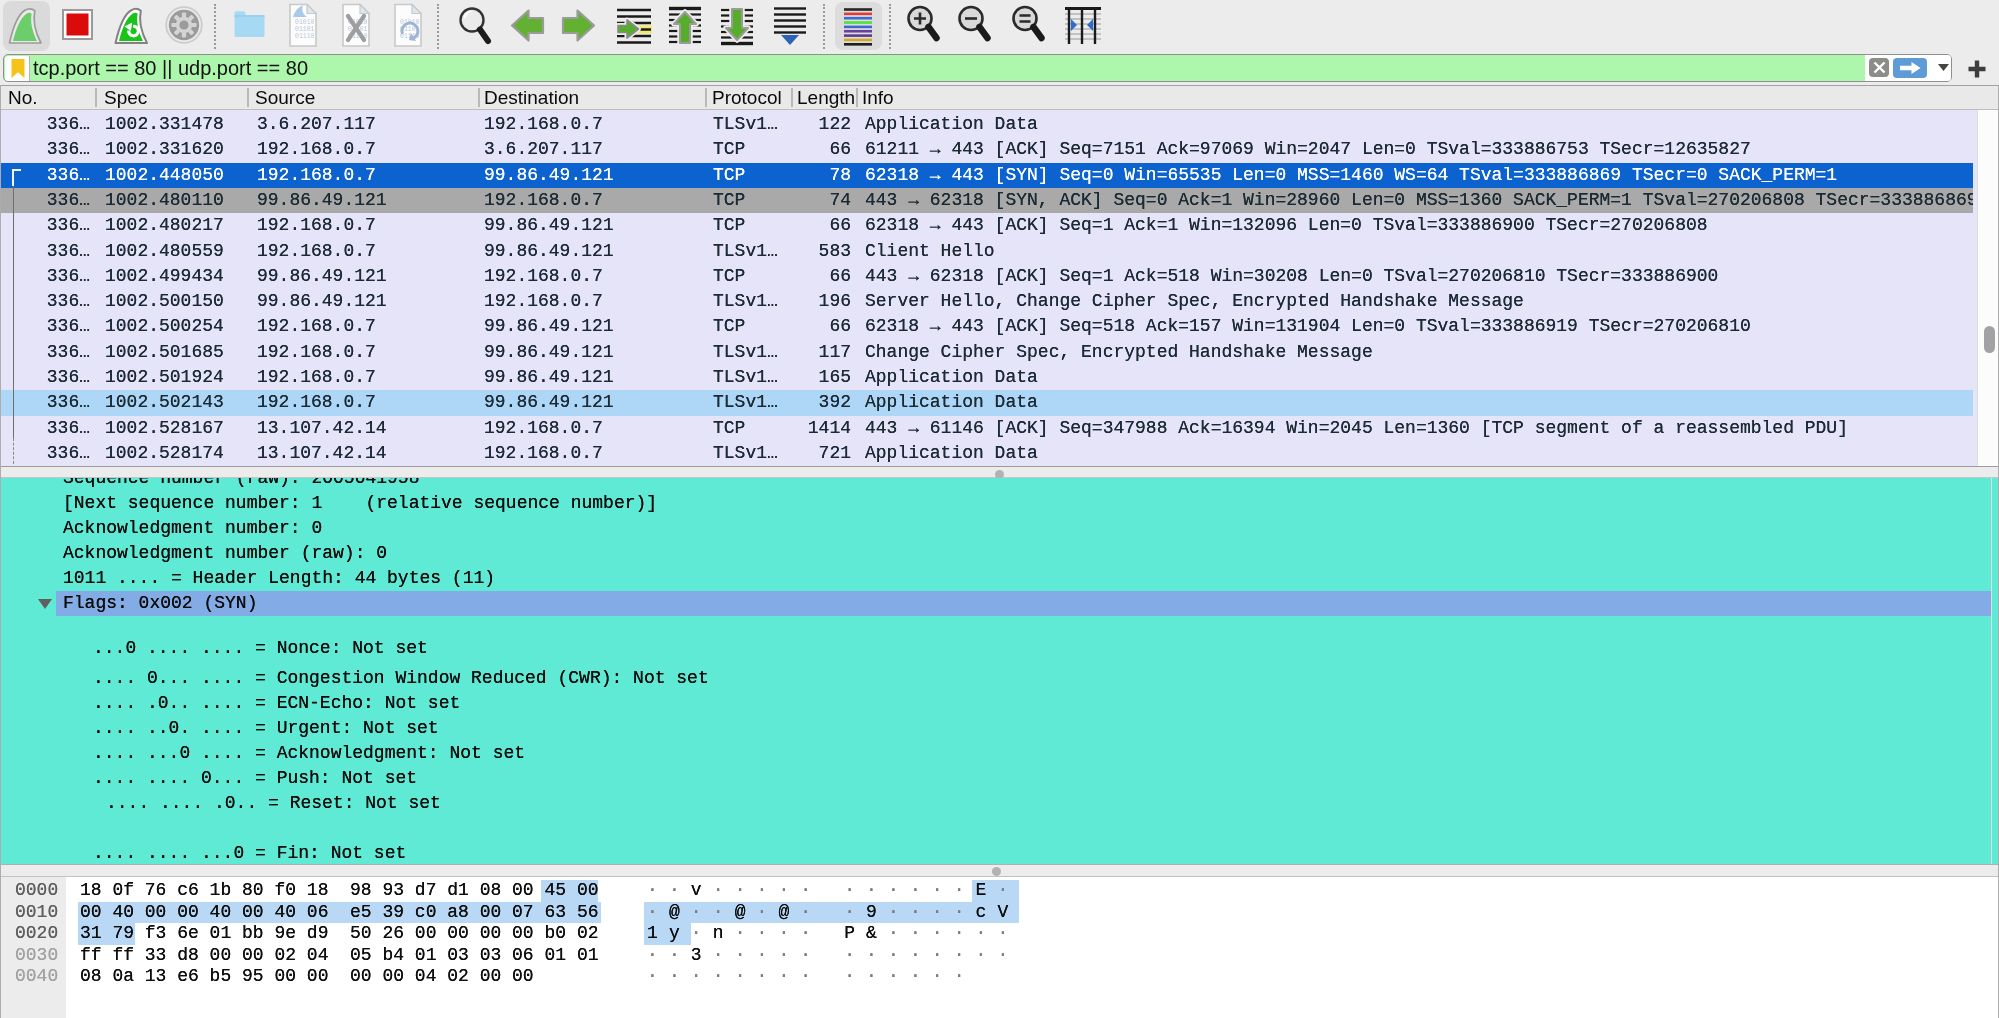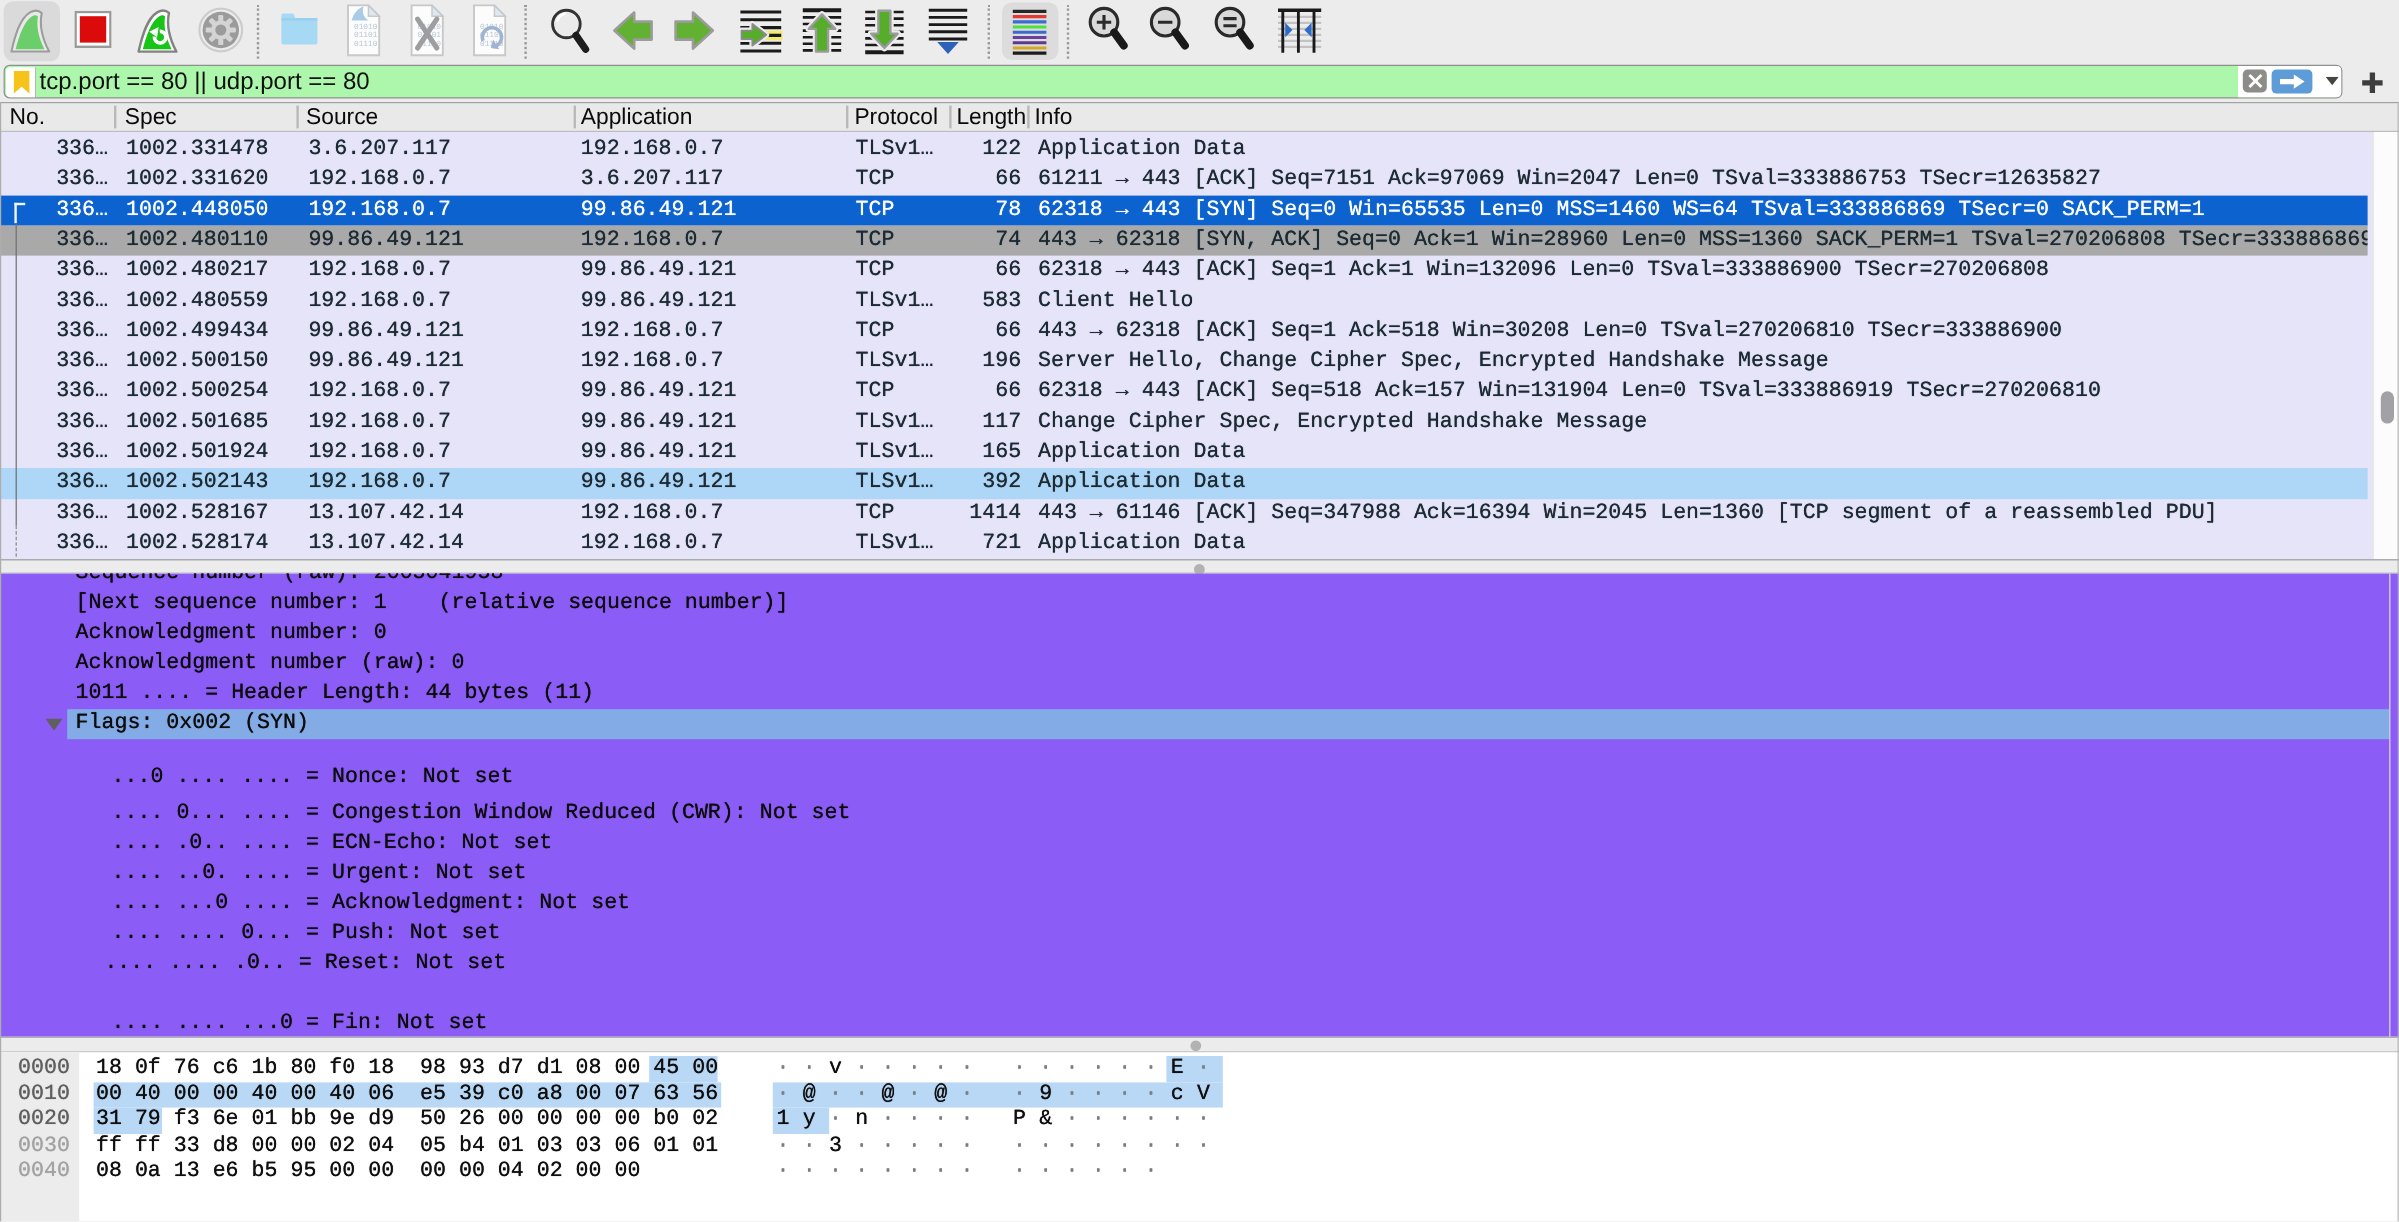--- a/index.html
+++ b/index.html
@@ -36,21 +36,21 @@
 .r-sel{background:#0c63d0;color:#fff}
 .r-gray{background:#a9a9a9;color:#1b2a33}
 .r-lb{background:#aed6f6;color:#1b2a33}
 .r-n{color:#1b2a33}
 #vscroll{left:1977px;top:110px;width:22px;height:356px;background:#fcfcfc;border-left:1px solid #dcdcdc}
 #vthumb{left:5.5px;top:216px;width:11px;height:27px;background:#a2a2a6;border-radius:6px}
 
 .split{left:0;width:1999px;background:#ececec}
 .dimple{width:9px;height:9px;border-radius:5px;background:#b2b2b2}
 
-#detail{left:0;top:478px;width:1999px;height:386px;background:#8b5cf6;overflow:hidden;color:#0c0c0c}
+#detail{left:0;top:478px;width:1999px;height:386px;background:#5eead4;overflow:hidden;color:#0c0c0c}
 .dline{left:0;width:1999px;height:25px;line-height:25px}
 .dband{position:absolute;top:0;bottom:0;background:#83abe5}
 .tri-d{position:absolute;width:0;height:0;border-left:7px solid transparent;border-right:7px solid transparent;border-top:10px solid #5f5f5f}
 .tri-r{position:absolute;width:0;height:0;border-top:7px solid transparent;border-bottom:7px solid transparent;border-left:10px solid #5f5f5f}
 #dborder{left:1991px;top:478px;width:1px;height:386px;background:#dedede}
 
 #hexpane{left:0;top:877px;width:1999px;height:141px;background:#fff;overflow:hidden}
 #hexgut{left:0;top:0;width:66px;height:141px;background:#ececec}
 .hline{left:0;width:1999px;height:21.5px;line-height:21.5px}
 .hoff{position:absolute;left:15px}
@@ -247,21 +247,21 @@
       </div>
 </div>
 <svg class="abs" style="left:1967px;top:5px" width="20" height="20" viewBox="0 0 20 20">
       <path d="M10,1.5 V18.5 M1.5,10 H18.5" stroke="#3d3d3d" stroke-width="4.4"></path>
     </svg>
 </div>
 <div id="plhead" class="abs">
 <div class="abs hlab" style="left:8px">No.</div>
 <div class="abs hlab" style="left:104px">Spec</div>
 <div class="abs hlab" style="left:255px">Source</div>
-<div class="abs hlab" style="left:484px">Application</div>
+<div class="abs hlab" style="left:484px">Destination</div>
 <div class="abs hlab" style="left:712px">Protocol</div>
 <div class="abs hlab" style="left:797px">Length</div>
 <div class="abs hlab" style="left:862px">Info</div>
 <div class="abs hsep" style="left:95px"></div>
 <div class="abs hsep" style="left:247px"></div>
 <div class="abs hsep" style="left:478px"></div>
 <div class="abs hsep" style="left:705px"></div>
 <div class="abs hsep" style="left:791px"></div>
 <div class="abs hsep" style="left:856px"></div>
 </div>
@@ -297,21 +297,21 @@
 <div class="abs dline mono" style="top:37.5px"><span style="position:absolute;left:63px">Acknowledgment number: 0</span></div>
 <div class="abs dline mono" style="top:62.5px"><span style="position:absolute;left:63px">Acknowledgment number (raw): 0</span></div>
 <div class="abs dline mono" style="top:87.5px"><span style="position:absolute;left:63px">1011 .... = Header Length: 44 bytes (11)</span></div>
 <div class="abs dline mono" style="top:112.5px"><div class="dband" style="left:56px;right:8px"></div><div class="tri-d" style="left:38px;top:8px"></div><span style="position:absolute;left:63px">Flags: 0x002 (SYN)</span></div>
 <div class="abs dline mono" style="top:158px"><span style="position:absolute;left:93px">...0 .... .... = Nonce: Not set</span></div>
 <div class="abs dline mono" style="top:187.5px"><span style="position:absolute;left:93px">.... 0... .... = Congestion Window Reduced (CWR): Not set</span></div>
 <div class="abs dline mono" style="top:212.5px"><span style="position:absolute;left:93px">.... .0.. .... = ECN-Echo: Not set</span></div>
 <div class="abs dline mono" style="top:237.5px"><span style="position:absolute;left:93px">.... ..0. .... = Urgent: Not set</span></div>
 <div class="abs dline mono" style="top:262.5px"><span style="position:absolute;left:93px">.... ...0 .... = Acknowledgment: Not set</span></div>
 <div class="abs dline mono" style="top:287.5px"><span style="position:absolute;left:93px">.... .... 0... = Push: Not set</span></div>
-<div class="abs dline mono" style="top:312.5px"><span style="position:absolute;left:87px">.... .... .0.. = Reset: Not set</span></div>
+<div class="abs dline mono" style="top:312.5px"><span style="position:absolute;left:106px">.... .... .0.. = Reset: Not set</span></div>
 <div class="abs dline mono" style="top:362.5px"><span style="position:absolute;left:93px">.... .... ...0 = Fin: Not set</span></div>
 </div>
 <div id="dborder" class="abs"></div>
 <div class="abs split" style="top:864px;height:13px;border-top:1px solid #b0b0b0;border-bottom:1px solid #c2c2c2">
     <div class="dimple abs" style="left:992px;top:2px"></div>
   </div>
 <div id="hexpane" class="abs">
 <div id="hexgut" class="abs"></div>
 <div class="abs hline mono" style="top:3.2px"><div class="hl" style="left:541px;width:57px"></div><div class="hl" style="left:972px;width:47px"></div><span class="hoff" style="color:#5f5f5f">0000</span><span class="hbytes">18 0f 76 c6 1b 80 f0 18  98 93 d7 d1 08 00 45 00</span><span class="hascii"><span class="hdot">·</span><span class="hdot">·</span>v<span class="hdot">·</span><span class="hdot">·</span><span class="hdot">·</span><span class="hdot">·</span><span class="hdot">·</span> <span class="hdot">·</span><span class="hdot">·</span><span class="hdot">·</span><span class="hdot">·</span><span class="hdot">·</span><span class="hdot">·</span>E<span class="hdot">·</span></span></div>
 <div class="abs hline mono" style="top:24.7px"><div class="hl" style="left:78px;width:523px"></div><div class="hl" style="left:644px;width:375px"></div><span class="hoff" style="color:#5f5f5f">0010</span><span class="hbytes">00 40 00 00 40 00 40 06  e5 39 c0 a8 00 07 63 56</span><span class="hascii"><span class="hdot">·</span>@<span class="hdot">·</span><span class="hdot">·</span>@<span class="hdot">·</span>@<span class="hdot">·</span> <span class="hdot">·</span>9<span class="hdot">·</span><span class="hdot">·</span><span class="hdot">·</span><span class="hdot">·</span>cV</span></div>

